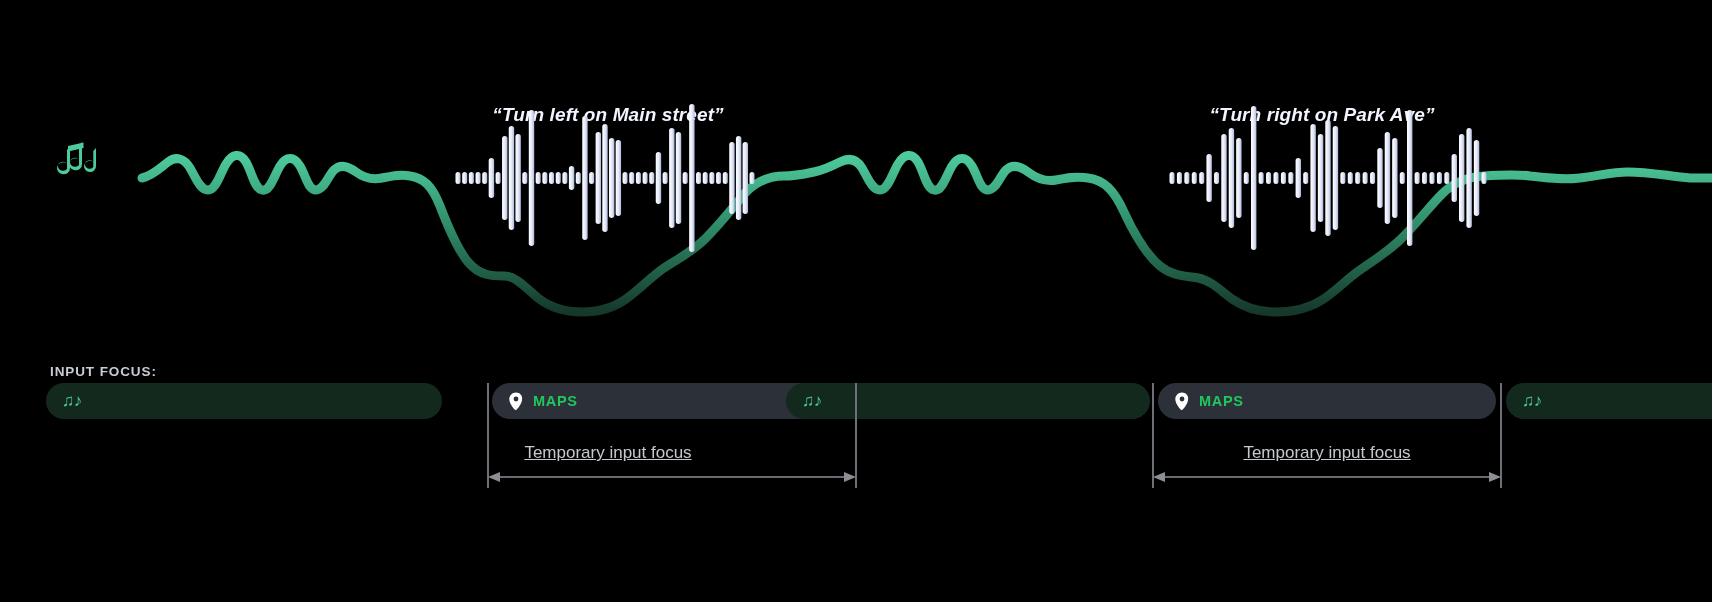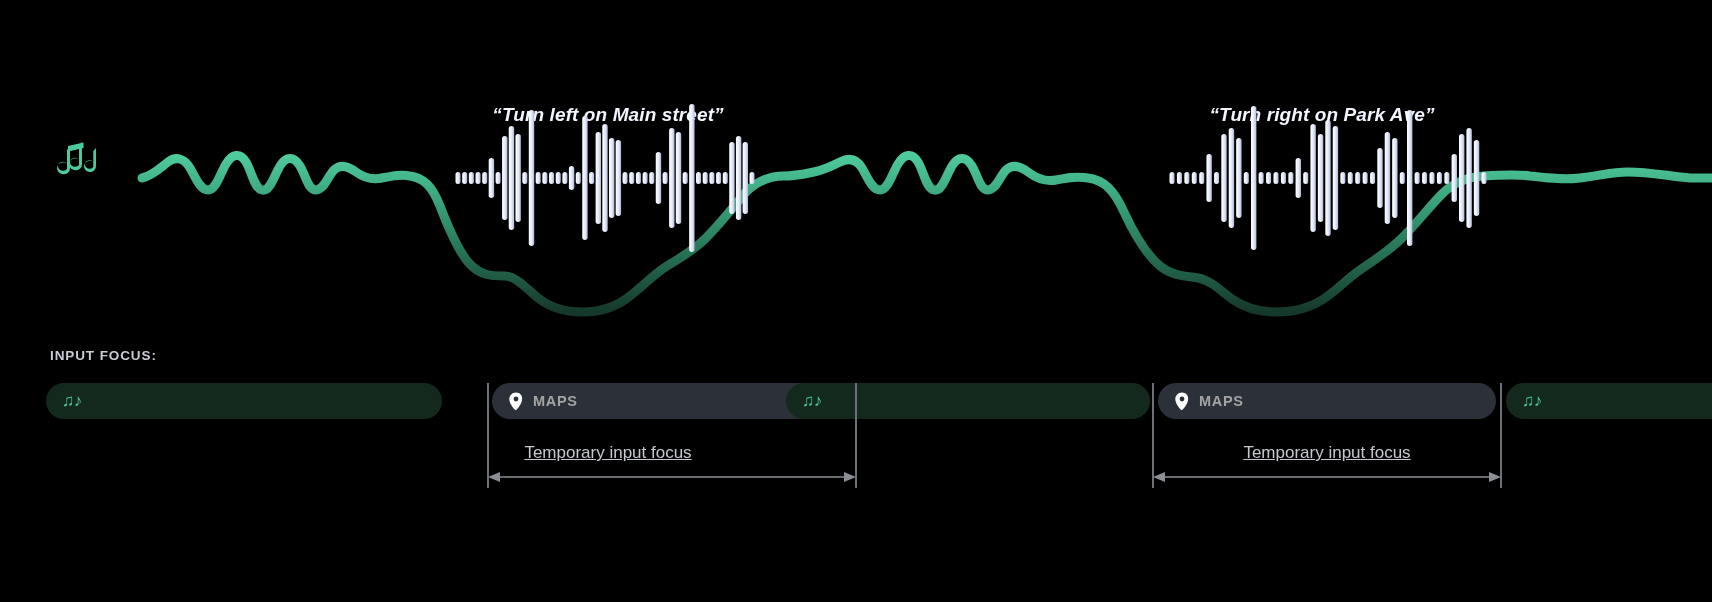--- a/index.html
+++ b/index.html
@@ -17,39 +17,39 @@
     font-size:19px;letter-spacing:.1px;
     color:#f2f4ff;white-space:nowrap;
     transform:translateX(-50%);
   }
 
   
   #wavelayer{position:absolute;left:0;top:0;width:1712px;height:340px;}
 
   
   #focus-label{
-    position:absolute;left:50px;top:348px;
+    position:absolute;left:50px;top:364px;
     font-size:13.5px;font-weight:bold;letter-spacing:.9px;
     color:#c9ccd4;
   }
 
   
   .pill{
     position:absolute;height:36px;border-radius:18px;
     display:flex;align-items:center;box-sizing:border-box;
     padding:0 16px;overflow:hidden;
   }
   .pill.music{background:#14291E;}
   .pill.maps{background:#2C3038;}
   .pill .note{
     color:#4ECB9C;font-size:17px;line-height:1;letter-spacing:-1px;
     display:inline-block;transform:translateY(-1px);
   }
   .pill .maps-label{
-    color:#a3a3a3;font-size:14.5px;font-weight:bold;letter-spacing:.7px;
+    color:#22c55e;font-size:14.5px;font-weight:bold;letter-spacing:.7px;
     margin-left:9px;
   }
   .pin-icon{display:inline-block;width:16px;height:19px;flex:0 0 auto;}
 
   
   .divider{position:absolute;width:1.6px;background:#6e7078;}
 
   
   .focus-note{
     position:absolute;transform:translateX(-50%);

